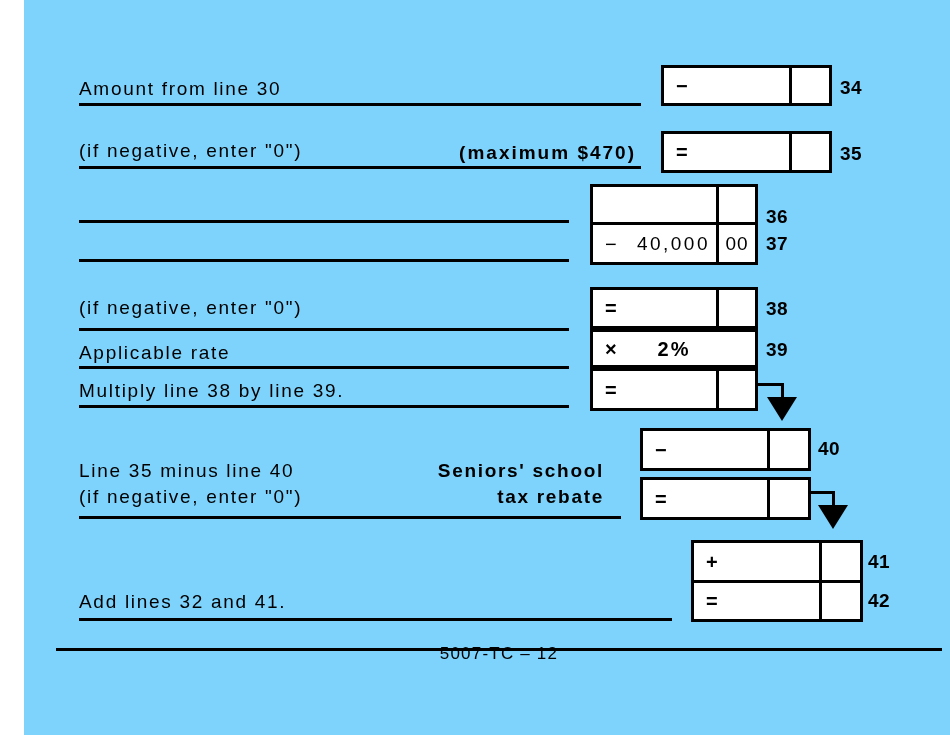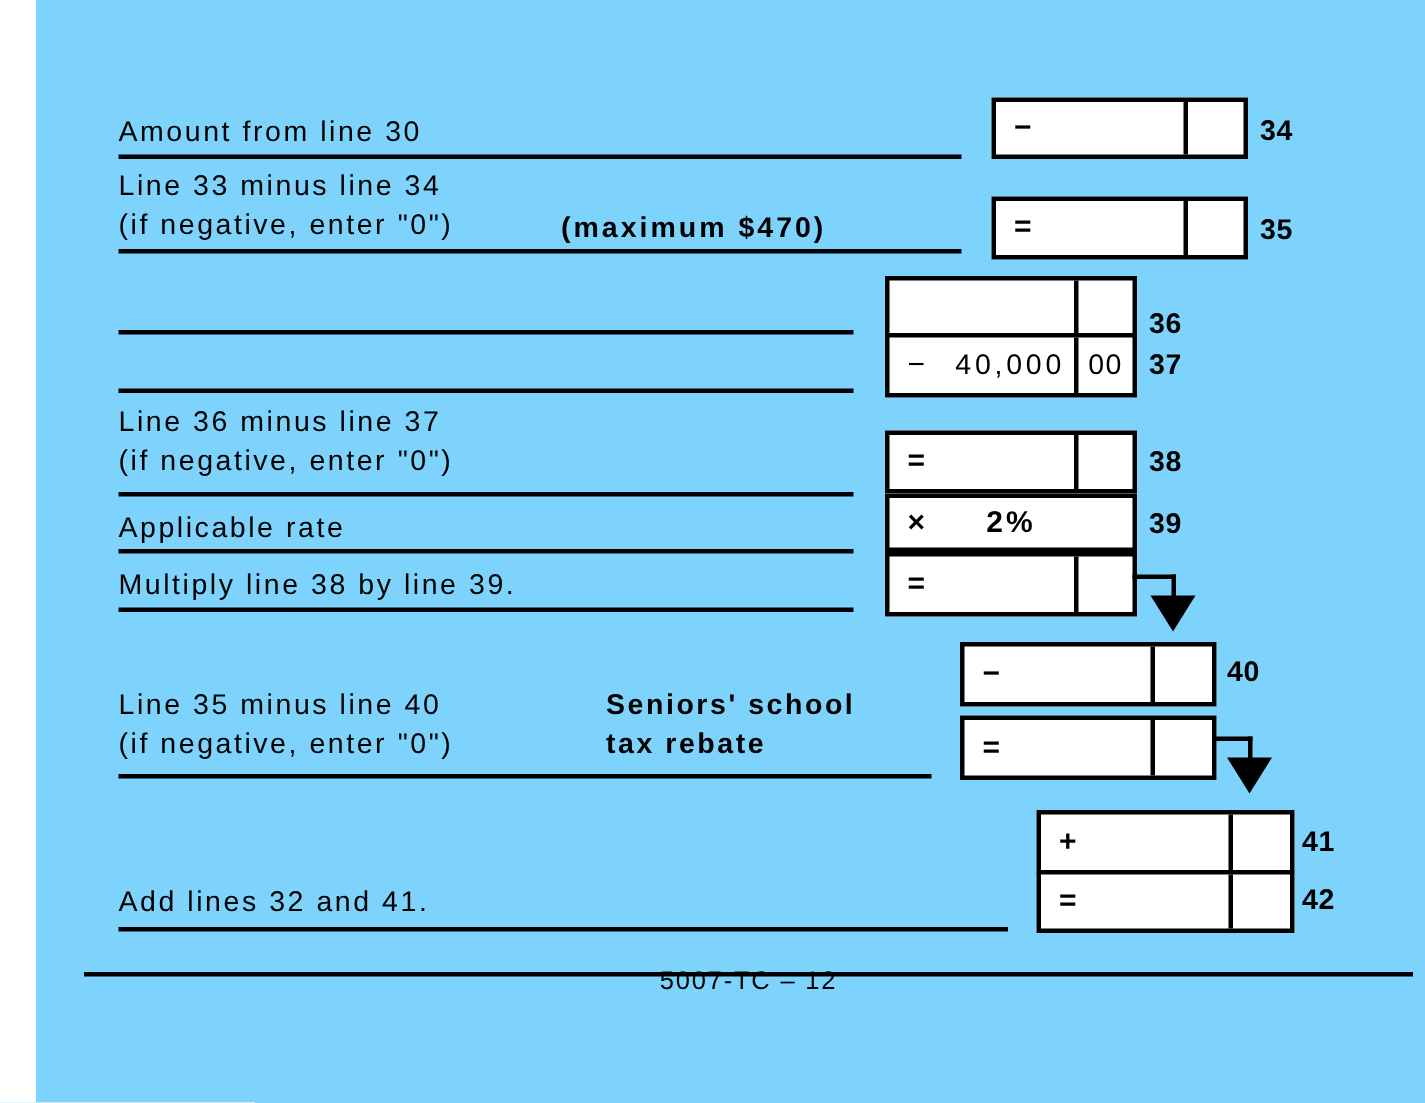--- a/index.html
+++ b/index.html
@@ -8,21 +8,21 @@
     position:relative; width:950px; height:735px; background:#7dd3fc;
     font-family:"Liberation Sans", sans-serif; color:#000;
     overflow:hidden;
     margin-left:24px;
   }
   .lbl {
     position:absolute; font-size:19px; line-height:26px;
     letter-spacing:1.7px; white-space:nowrap;
   }
   .bold { font-weight:bold; }
-  .right { text-align:left; }
+  .right { text-align:right; }
   .rule { position:absolute; height:3px; background:#000; }
   .box  { position:absolute; border:3px solid #000; background:#fff; }
   .cents{
     position:absolute; top:0; bottom:0; border-left:3px solid #000;
     display:flex; align-items:center; justify-content:center;
     font-size:19px; letter-spacing:1px;
   }
   .op {
     position:absolute; left:12px; top:50%; transform:translateY(-50%);
     font-size:20px; font-weight:bold; letter-spacing:0;
@@ -54,21 +54,20 @@
 <div class="page">
 
   <div class="lbl" style="left:55px; top:76px;">Amount from line 30</div>
   <div class="rule" style="left:55px; top:103px; width:562px;"></div>
   <div class="box" style="left:637px; top:65px; width:165px; height:35px;">
     <span class="op">−</span>
     <div class="cents" style="left:125px; width:37px;"></div>
   </div>
   <div class="lineno" style="left:816px; top:77px;">34</div>
 
-  <div class="lbl" style="left:55px; top:112px;">Line 33 minus line 34</div>
   <div class="lbl" style="left:55px; top:138px;">(if negative, enter "0")</div>
   <div class="lbl bold right" style="left:350px; top:140px; width:262px; letter-spacing:2px;">(maximum $470)</div>
   <div class="rule" style="left:55px; top:166px; width:562px;"></div>
   <div class="box" style="left:637px; top:131px; width:165px; height:36px;">
     <span class="op">=</span>
     <div class="cents" style="left:125px; width:37px;"></div>
   </div>
   <div class="lineno" style="left:816px; top:143px;">35</div>
 
   <div class="rule" style="left:55px; top:220px; width:490px;"></div>
@@ -78,21 +77,20 @@
   <div class="lineno" style="left:742px; top:206px;">36</div>
 
   <div class="rule" style="left:55px; top:259px; width:490px;"></div>
   <div class="box" style="left:566px; top:222px; width:162px; height:37px;">
     <span class="op" style="font-weight:normal;">−</span>
     <div class="amt" style="width:117px;">40,000</div>
     <div class="cents" style="left:123px; width:36px;">00</div>
   </div>
   <div class="lineno" style="left:742px; top:233px;">37</div>
 
-  <div class="lbl" style="left:55px; top:269px;">Line 36 minus line 37</div>
   <div class="lbl" style="left:55px; top:295px;">(if negative, enter "0")</div>
   <div class="rule" style="left:55px; top:328px; width:490px;"></div>
   <div class="box" style="left:566px; top:287px; width:162px; height:36px;">
     <span class="op">=</span>
     <div class="cents" style="left:123px; width:36px;"></div>
   </div>
   <div class="lineno" style="left:742px; top:298px;">38</div>
 
   <div class="lbl" style="left:55px; top:340px;">Applicable rate</div>
   <div class="rule" style="left:55px; top:366px; width:490px;"></div>

